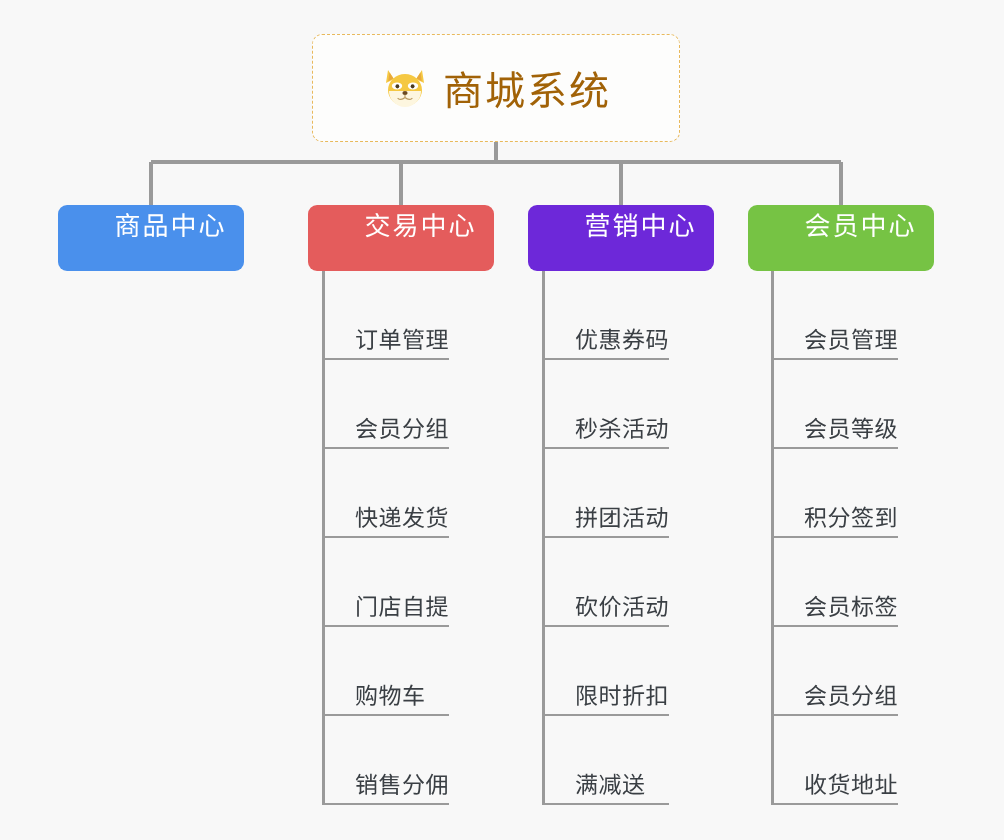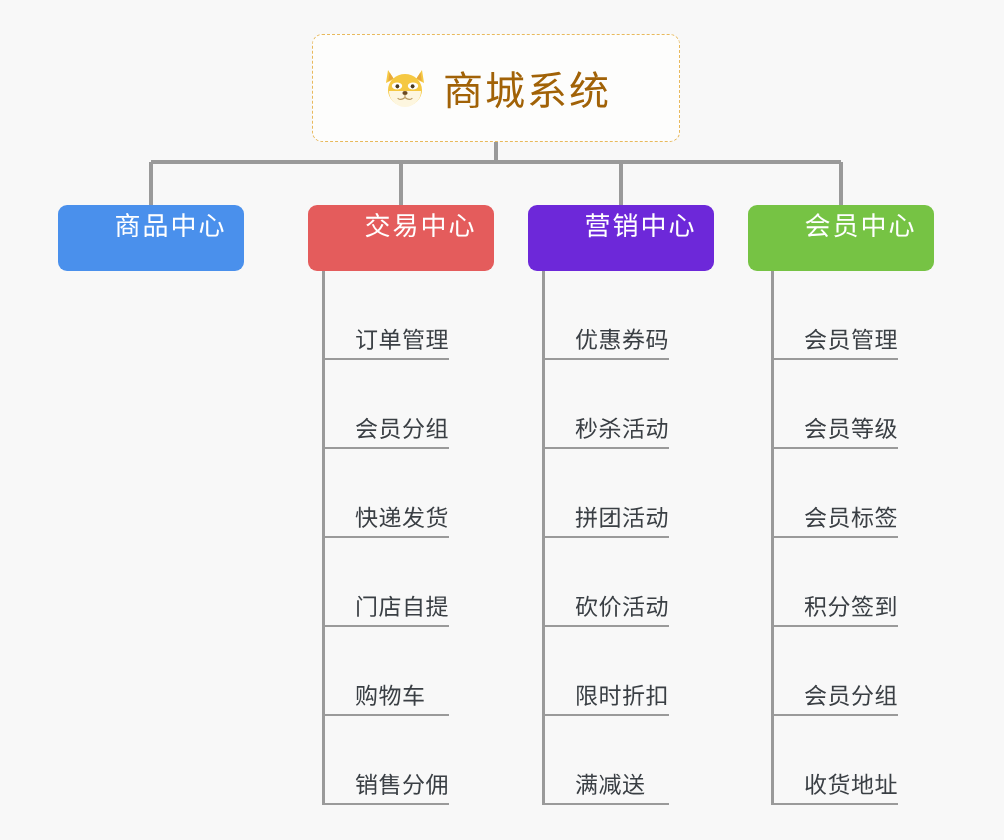--- a/index.html
+++ b/index.html
@@ -231,26 +231,26 @@
   </div>
 
   <div class="leaf-list leaf-4">
     <div class="leaf-item">
         <span class="leaf-label">会员管理</span>
       </div>
     <div class="leaf-item">
         <span class="leaf-label">会员等级</span>
       </div>
     <div class="leaf-item">
+        <span class="leaf-label">积分签到</span>
+      </div>
+    <div class="leaf-item">
         <span class="leaf-label">会员标签</span>
       </div>
     <div class="leaf-item">
-        <span class="leaf-label">积分签到</span>
-      </div>
-    <div class="leaf-item">
         <span class="leaf-label">会员分组</span>
       </div>
     <div class="leaf-item">
         <span class="leaf-label">收货地址</span>
       </div>
   </div>
 
 </div>
 
 </body></html>

